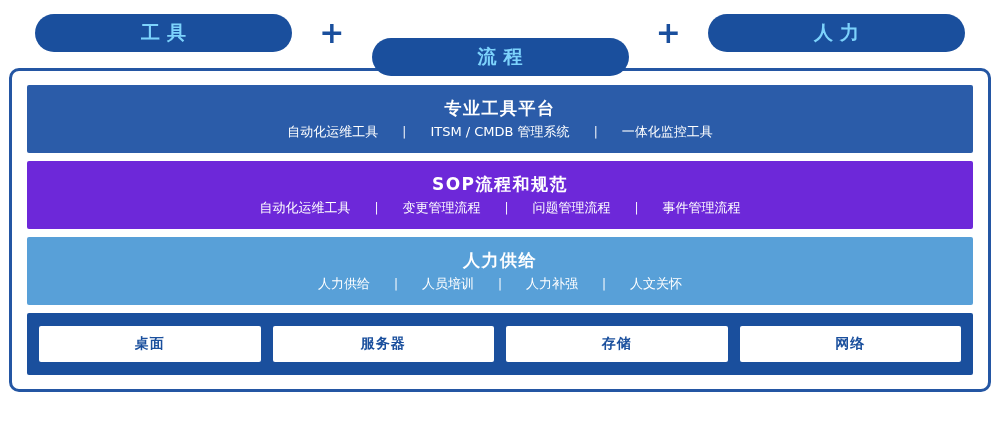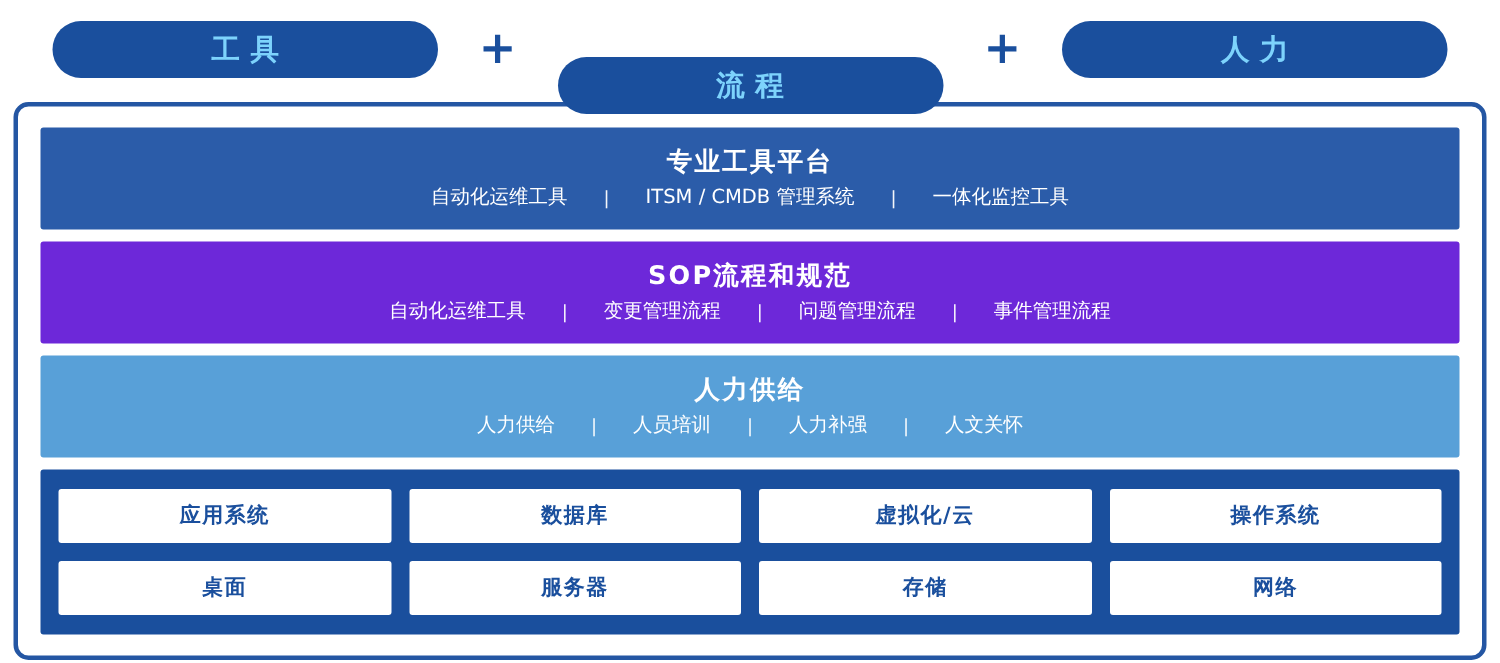--- a/index.html
+++ b/index.html
@@ -160,26 +160,20 @@
         <span>人员培训</span>
         <span class="sep">|</span>
         <span>人力补强</span>
         <span class="sep">|</span>
         <span>人文关怀</span>
       </div>
     </div>
 
     <div class="bottom" style="background: rgb(26, 79, 157);">
       <div class="box-row">
-        <div class="box">应用系统</div>
-        <div class="box">数据库</div>
-        <div class="box">虚拟化/云</div>
-        <div class="box">操作系统</div>
-      </div>
-      <div class="box-row">
         <div class="box">桌面</div>
         <div class="box">服务器</div>
         <div class="box">存储</div>
         <div class="box">网络</div>
       </div>
     </div>
 
   </div>
 </div>
 

